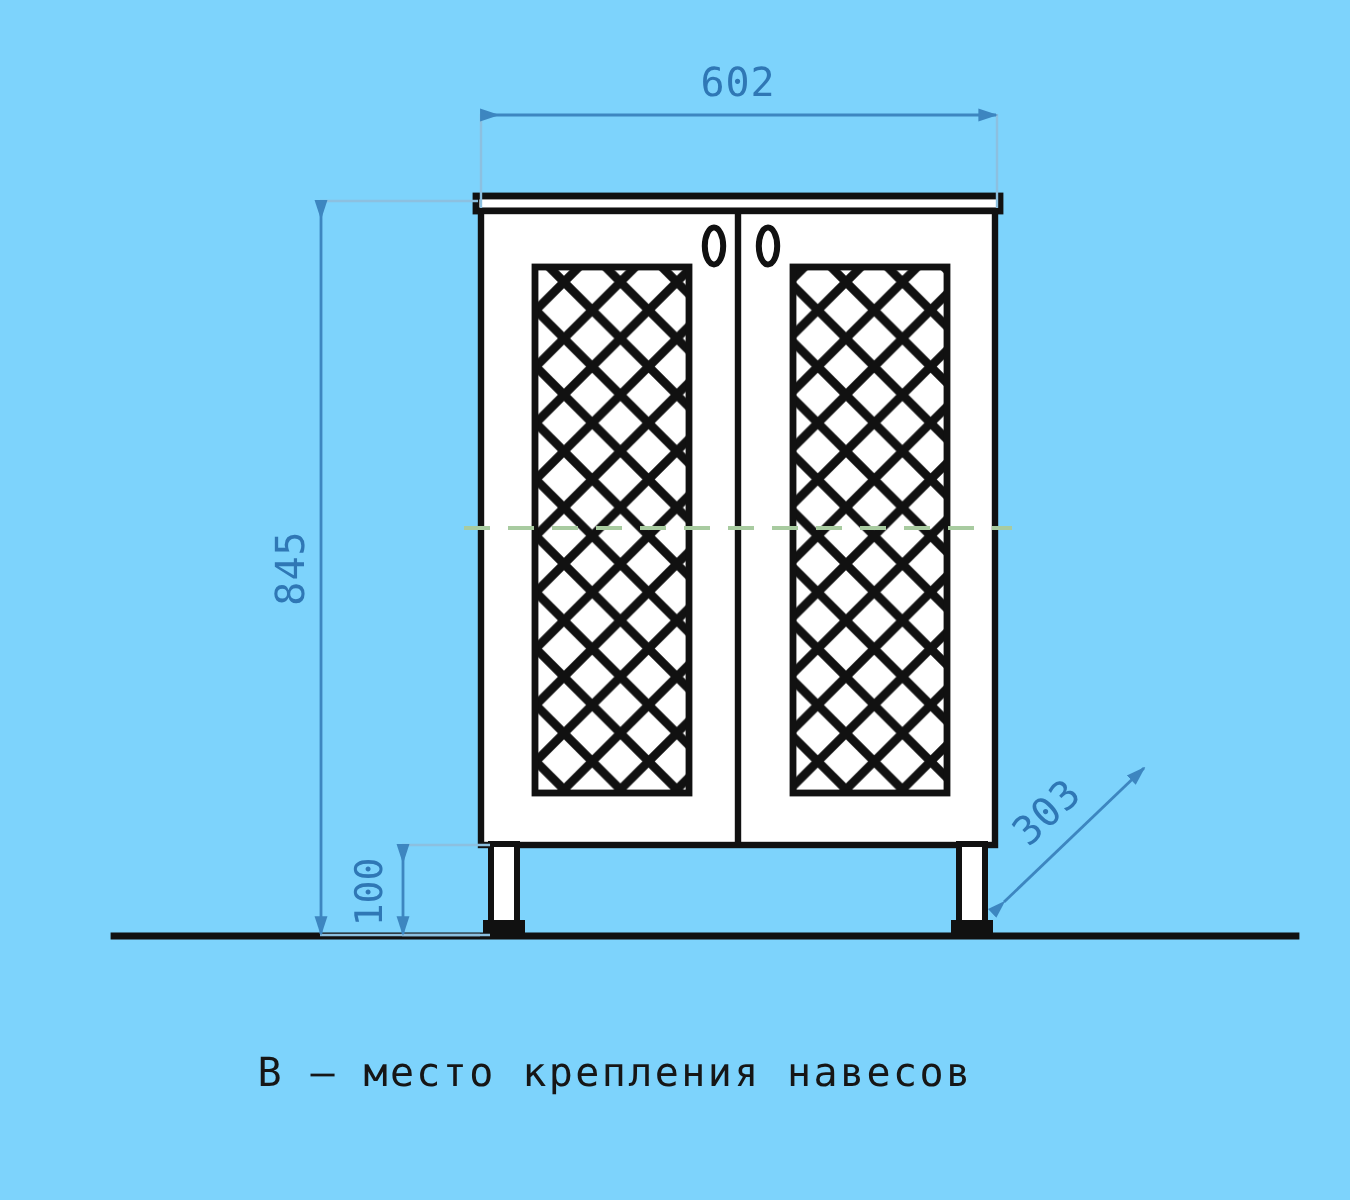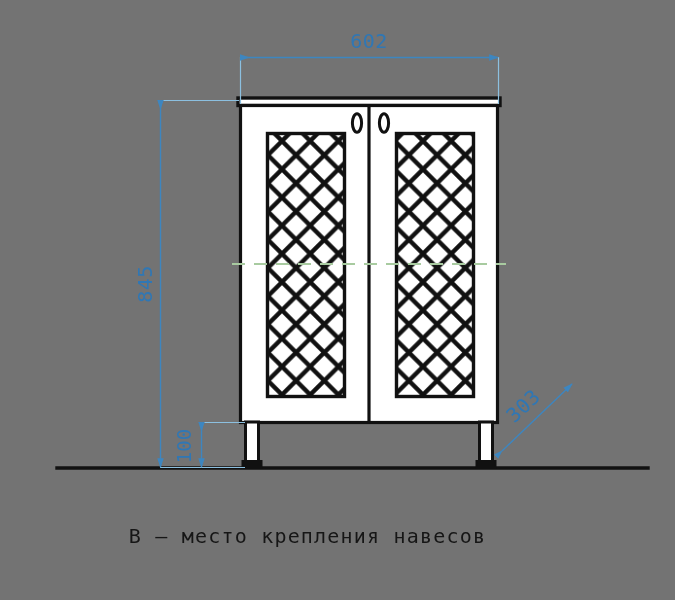--- a/index.html
+++ b/index.html
@@ -7,21 +7,21 @@
     padding: 0;
     background: #ffffff;
   }
   body {
     font-family: "DejaVu Sans Mono", monospace;
   }
   #stage {
     position: relative;
     width: 675px;
     height: 600px;
-    background: #737373;
+    background: #7dd3fc;
     overflow: hidden;
   }
   #drawing {
     position: absolute;
     left: 0;
     top: 0;
     width: 675px;
     height: 600px;
   }
   .caption {

